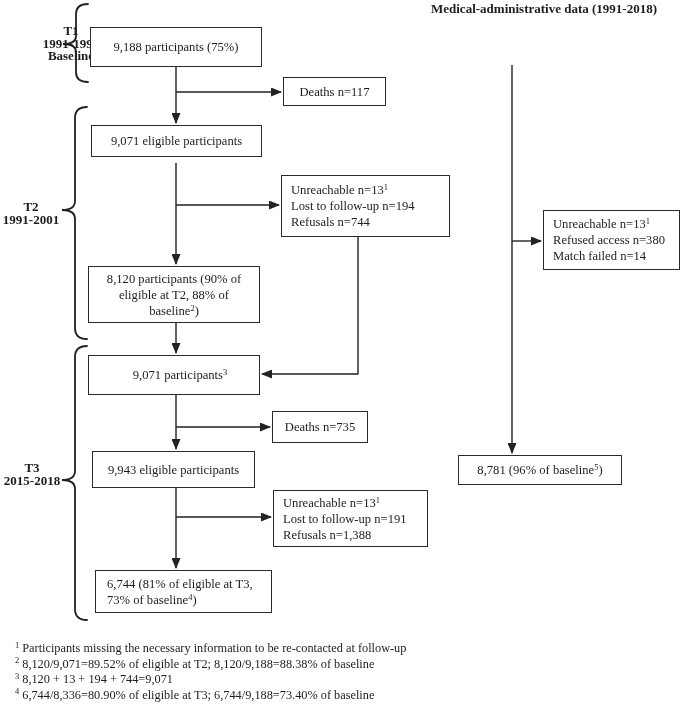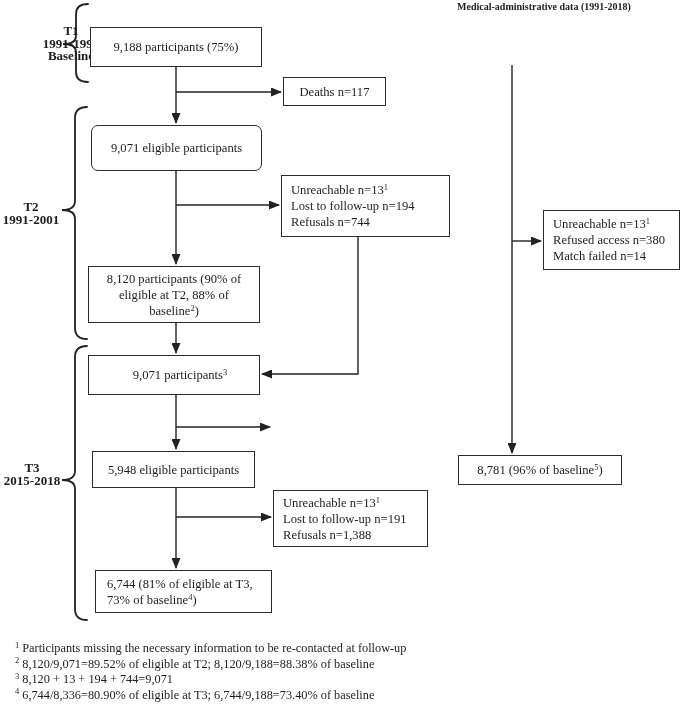--- a/index.html
+++ b/index.html
@@ -37,21 +37,21 @@
     font-weight: bold;
     font-size: 13px;
     line-height: 12.5px;
     text-align: center;
     white-space: nowrap;
   }
   .diagram-title {
     position: absolute;
     left: 410px; top: 1px; width: 268px;
     font-weight: bold;
-    font-size: 10px;
+    font-size: 13px;
     text-align: center;
   }
   .footnotes {
     position: absolute;
     left: 15px; top: 641px; width: 660px;
     font-size: 12.3px;
     line-height: 15.6px;
   }
   .fn sup { margin-right: 3px; vertical-align: 4.5px; }
 </style>
@@ -106,43 +106,46 @@
   </div>
 
   <div class="box center" style="left:90px; top:27px; width:172px; height:40px;">
     <div class="ln"><span>9,188 participants (75%)</span><sup></sup><span></span></div>
   </div>
 
   <div class="box center" style="left:283px; top:77px; width:103px; height:29px;">
     <div class="ln"><span>Deaths n=117</span></div>
   </div>
 
-  <div class="box center" style="left:91px; top:125px; width:171px; height:46px;border-radius:7px;">
+  <div class="box center" style="left:91px; top:125px; width:171px; height:32px;">
     <div class="ln"><span>9,071 eligible participants</span></div>
   </div>
 
   <div class="box leftal" style="left:281px; top:175px; width:169px; height:62px;">
     <div class="ln"><span>Unreachable n=13</span><sup>1</sup></div>
     <div class="ln"><span>Lost to follow-up n=194</span></div>
     <div class="ln"><span>Refusals n=744</span></div>
   </div>
 
   <div class="box center" style="left:88px; top:266px; width:172px; height:57px;">
     <div class="ln"><span>8,120 participants (90% of</span></div>
     <div class="ln"><span>eligible at T2, 88% of</span></div>
     <div class="ln"><span>baseline</span><sup>2</sup><span>)</span></div>
   </div>
 
   <div class="box center" style="left:88px; top:355px; width:172px; height:40px;padding-left:16px;">
     <div class="ln"><span>9,071 participants</span><sup>3</sup></div>
   </div>
 
+  <div class="box center" style="left:272px; top:411px; width:96px; height:32px;">
+    <div class="ln"><span>Deaths n=735</span></div>
+  </div>
 
   <div class="box center" style="left:92px; top:451px; width:163px; height:37px;">
-    <div class="ln"><span>5,948 eligible participants</span></div>
+    <div class="ln"><span>9,943 eligible participants</span></div>
   </div>
 
   <div class="box leftal" style="left:273px; top:490px; width:155px; height:57px;">
     <div class="ln"><span>Unreachable n=13</span><sup>1</sup></div>
     <div class="ln"><span>Lost to follow-up n=191</span></div>
     <div class="ln"><span>Refusals n=1,388</span></div>
   </div>
 
   <div class="box leftal" style="left:95px; top:570px; width:177px; height:43px; padding-left:11px;">
     <div class="ln"><span>6,744 (81% of eligible at T3,</span></div>

